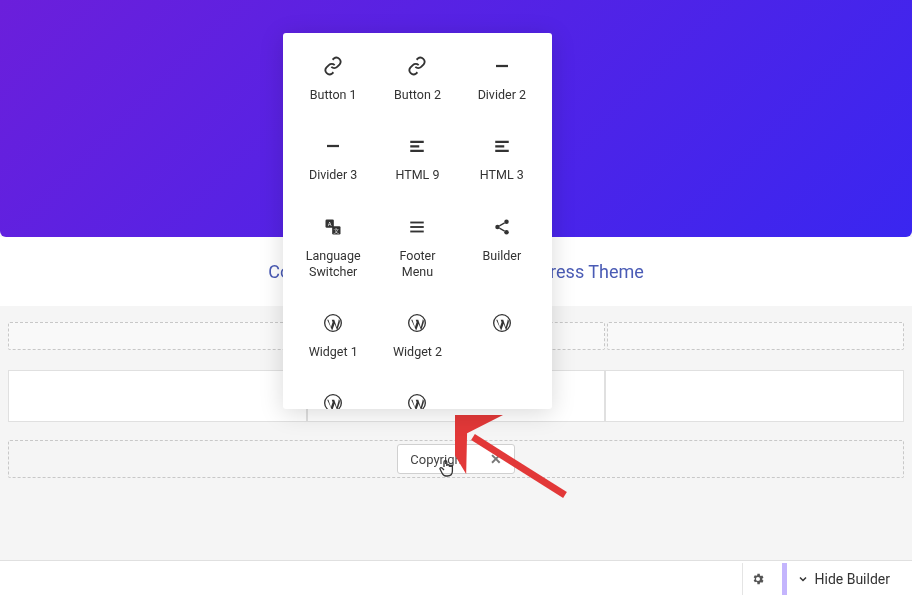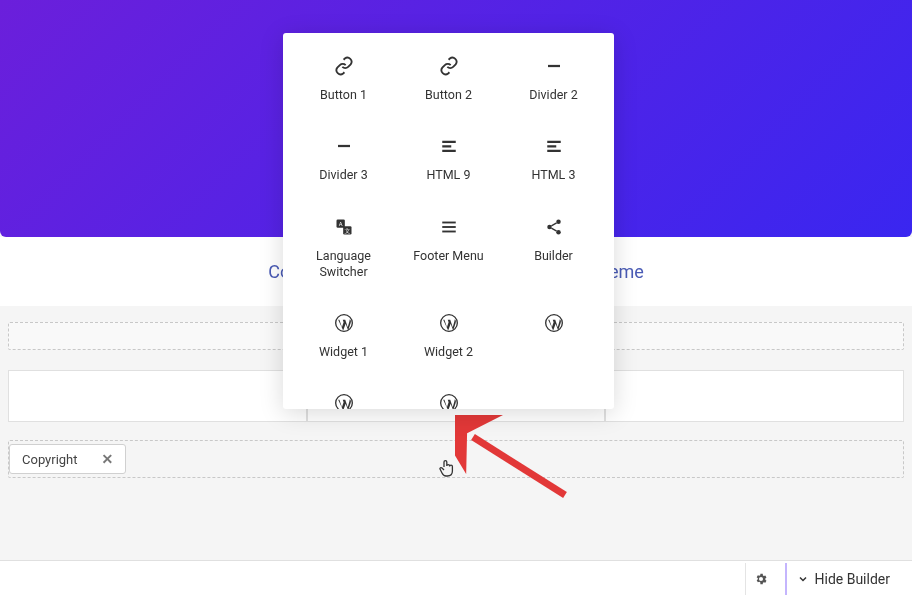--- a/index.html
+++ b/index.html
@@ -85,21 +85,21 @@
       margin-top: 18px;
       justify-content: center;
     }
     .bottom-slot {
       flex: 1;
       height: 38px;
       border: 1px dashed #c8c8c8;
       border-radius: 2px;
       display: flex;
       align-items: center;
-      justify-content: flex-start;
+      justify-content: center;
     }
     .copyright-chip {
       display: inline-flex;
       align-items: center;
       gap: 24px;
       background: #fff;
       border: 1px solid #d0d0d0;
       border-radius: 3px;
       padding: 6px 12px;
       font-size: 13px;
@@ -136,28 +136,28 @@
       cursor: pointer;
     }
     .hide-builder {
       display: flex;
       align-items: center;
       gap: 6px;
       padding: 0 10px;
       color: #333;
       font-size: 14px;
       cursor: pointer;
-      border-left: 2px solid #c4b5fd;
+      border-left: 5px solid #c4b5fd;
       height: 32px;
     }
     .popover {
       position: absolute;
       left: 283px;
       top: 33px;
-      width: 331px;
+      width: 269px;
       height: 376px;
       background: #fff;
       box-shadow: 0 4px 24px rgba(0,0,0,0.15);
       border-radius: 3px;
       overflow: hidden;
       z-index: 100;
     }
     .popover-inner {
       height: 100%;
       overflow-y: auto;

